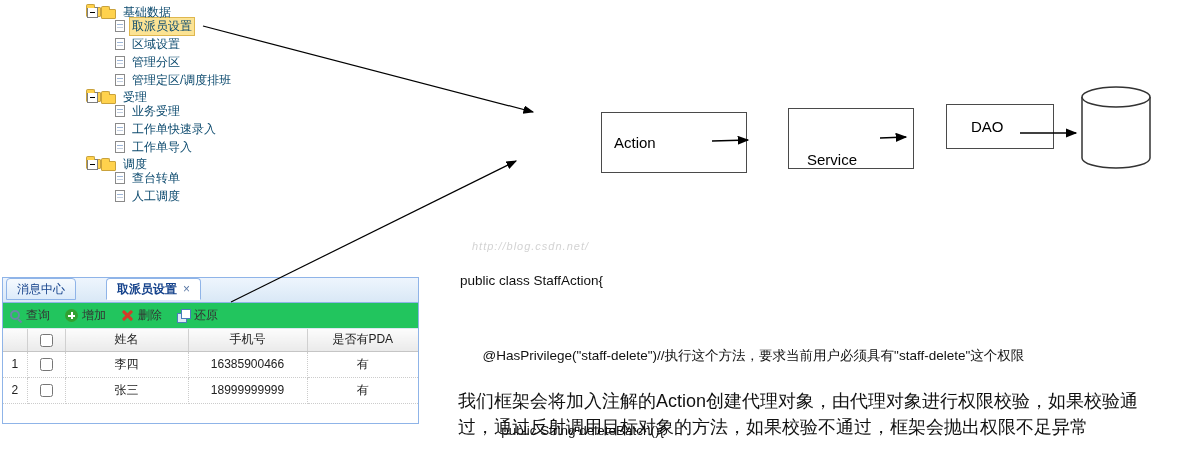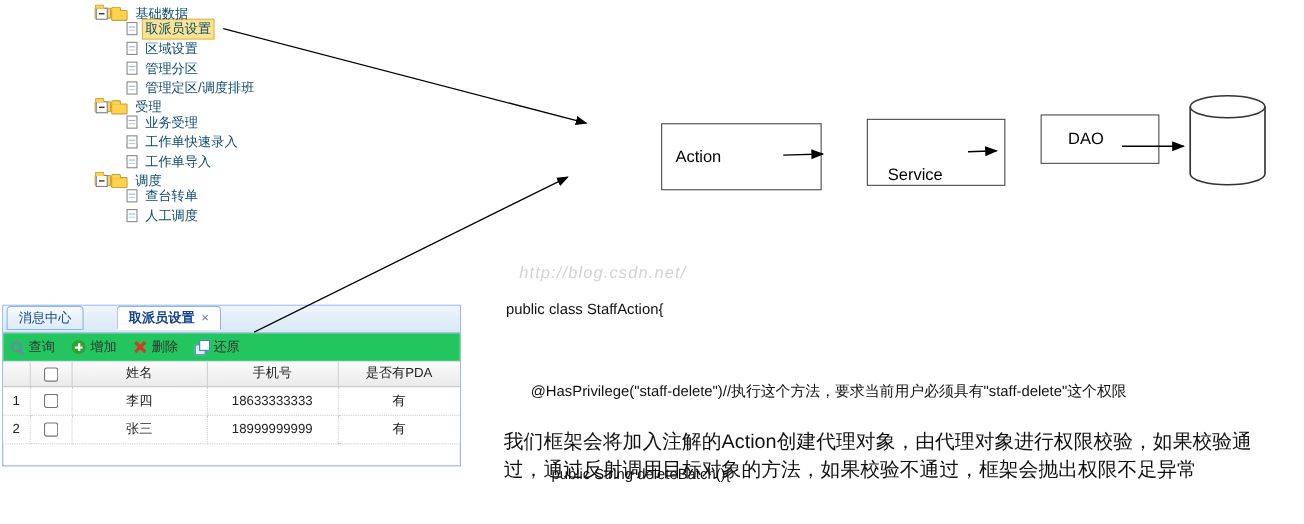--- a/index.html
+++ b/index.html
@@ -68,21 +68,21 @@
               font-size:15px; color:#000; z-index:2;margin-left:36px; }
   #box-action  { left:565px; top:112px; width:146px; height:61px; padding-left:12px; }
   #box-service { left:752px; top:108px; width:126px; height:61px; padding-left:18px;align-items:flex-end; }
   #box-dao     { left:910px; top:104px; width:108px; height:45px; padding-left:24px; }
   #db-label { position:absolute; left:1082px; top:118px; width:68px; text-align:center;
               font-size:15px; color:#000; z-index:2; }
 
   
   .code { position:absolute; left:460px; top:218px; z-index:2; font-size:13.5px; line-height:25px;
           color:#111; white-space:pre; }
-  .watermark { position:absolute; left:472px; top:240px; z-index:1; font-size:15px; font-style:italic;
+  .watermark { position:absolute; left:472px; top:240px; z-index:1; font-size:11px; font-style:italic;
           color:#d3d3d3; letter-spacing:1px; }
   .note { position:absolute; left:458px; top:388px; width:712px; z-index:2; font-size:18px;
           line-height:26px; color:#111; }
 
   
   #overlay { position:absolute; left:0; top:0; width:1185px; height:476px; z-index:3; pointer-events:none; }
 </style>
 </head>
 <body>
 
@@ -183,21 +183,21 @@
         <th></th>
         <th><input type="checkbox" style=""></th>
         <th>姓名</th>
         <th>手机号</th>
         <th>是否有PDA</th>
       </tr>
       <tr>
         <td>1</td>
         <td><input type="checkbox" style=""></td>
         <td>李四</td>
-        <td>18633333333</td>
+        <td>16385900466</td>
         <td>有</td>
       </tr>
       <tr>
         <td>2</td>
         <td><input type="checkbox" style=""></td>
         <td>张三</td>
         <td>18999999999</td>
         <td>有</td>
       </tr>
     </tbody>

